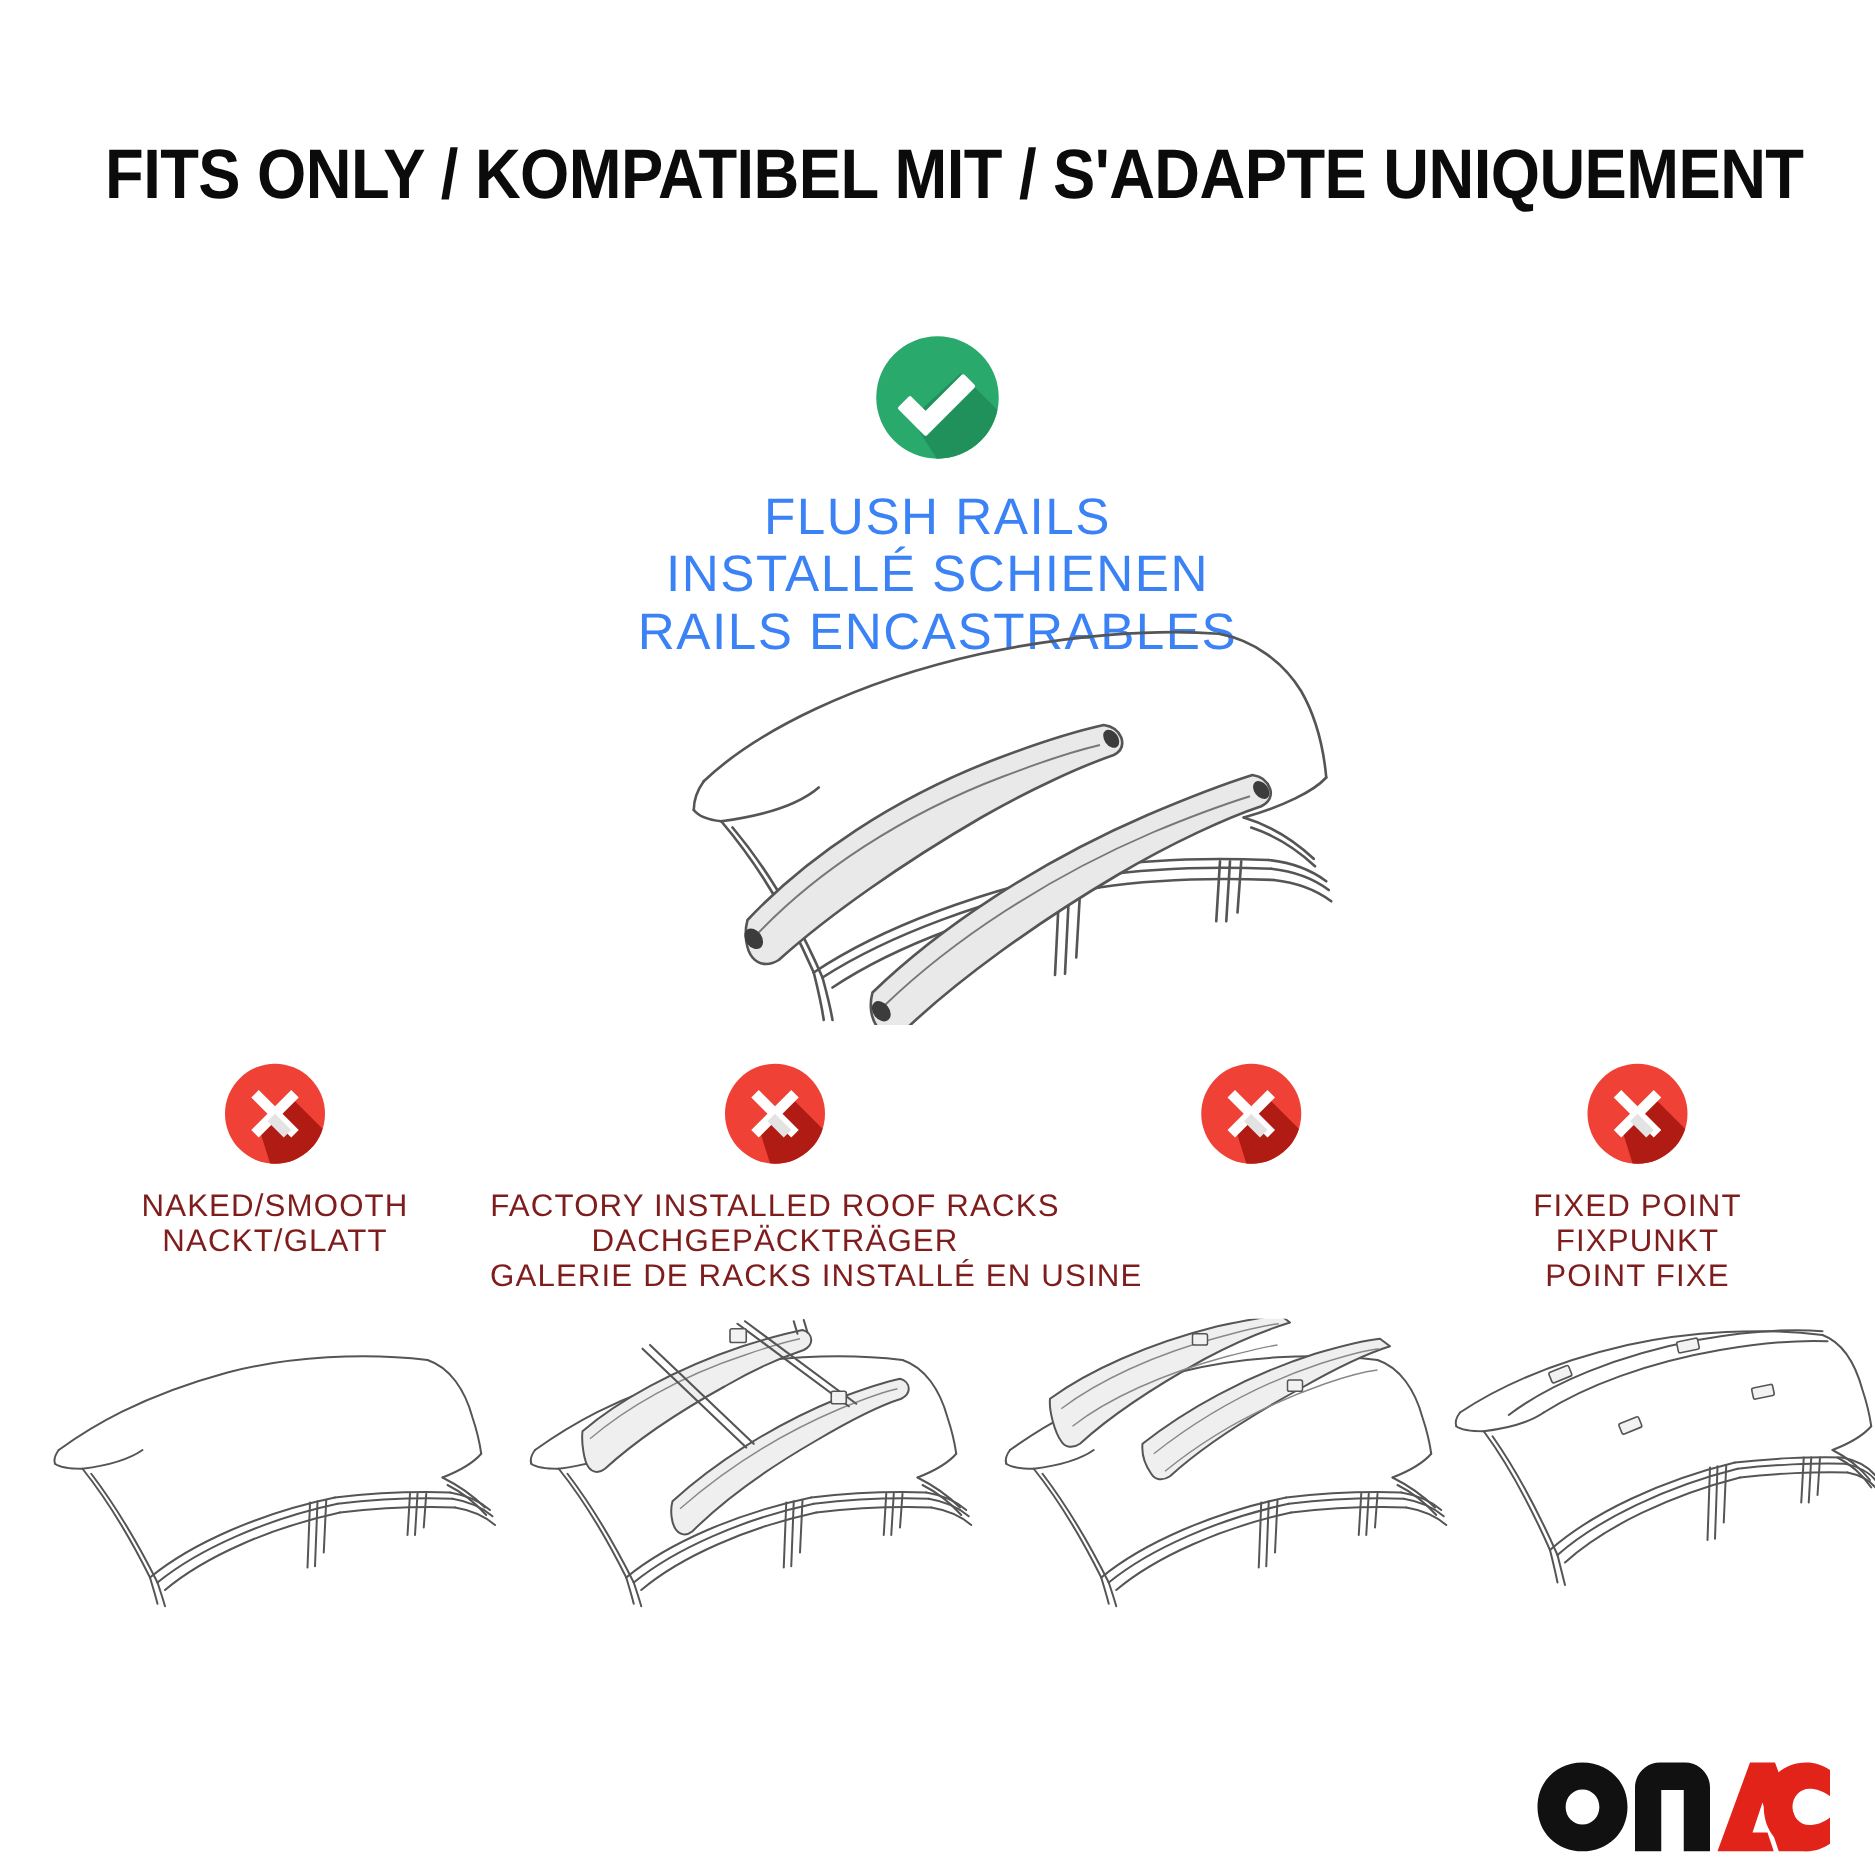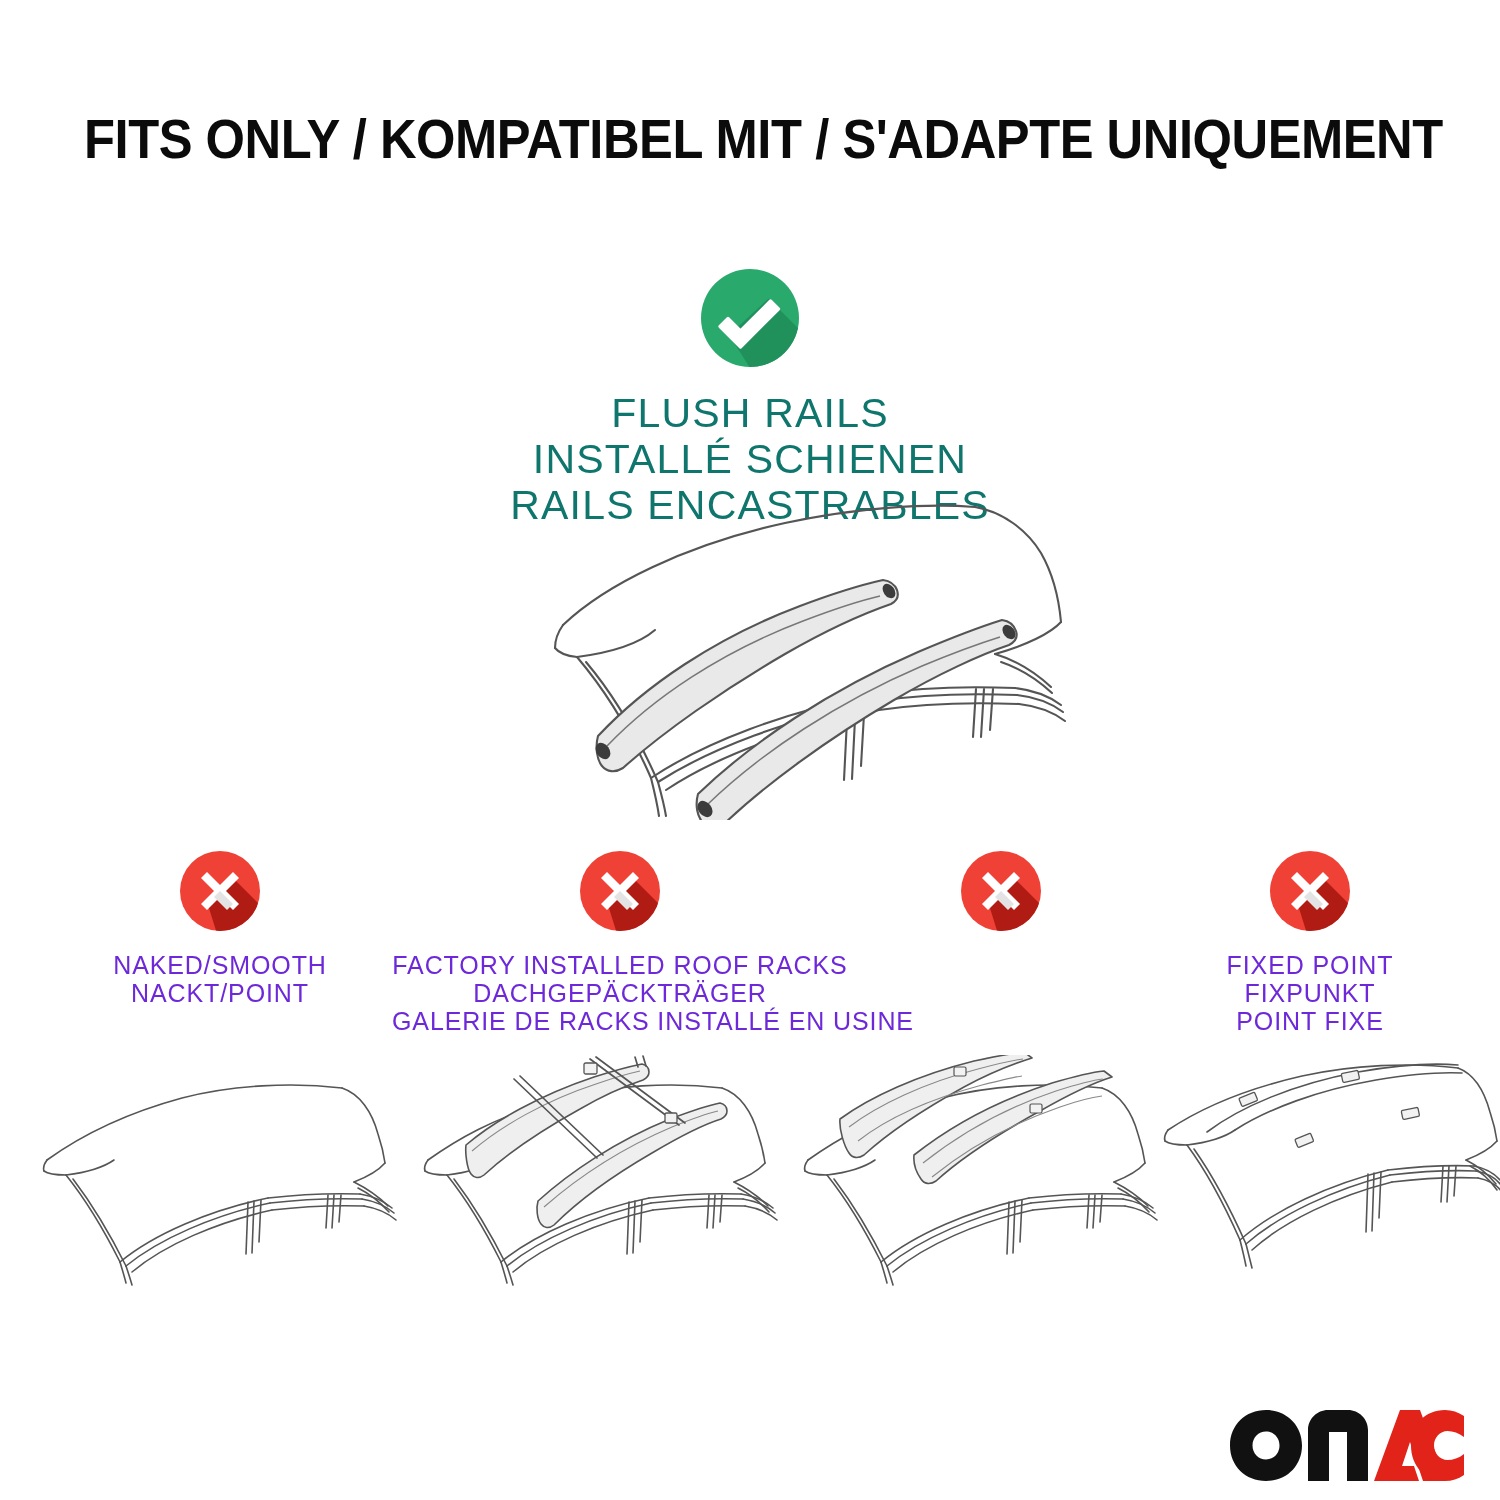--- a/index.html
+++ b/index.html
@@ -48,21 +48,21 @@
     margin: 0 auto;
   }
   .badge-svg { display: block; width: 112px; height: 112px; }
 
   #main-labels {
     margin-top: 16px;
     font-size: 41px;
     line-height: 46px;
     font-weight: 300;
     letter-spacing: 1.2px;
-    color: #0f766e;
+    color: #3b82f6;
   }
   #main-labels div { white-space: nowrap; }
 
   #main-illustration {
     position: absolute;
     left: 455px;
     top: 490px;
     width: 620px;
     height: 330px;
   }
@@ -80,21 +80,21 @@
   }
   .badge-svg-sm { display: block; width: 92px; height: 92px; }
 
   .col-labels {
     margin-top: 14px;
     text-align: center;
     font-size: 25px;
     line-height: 28px;
     font-weight: 300;
     letter-spacing: 0.9px;
-    color: #6d28d9;
+    color: #7f1d1d;
   }
   .col-labels div { white-space: nowrap; }
 
   #col-0 { left: 50px;   width: 340px; }
   #col-1 { left: 392px;  width: 456px; }
   #col-2 { left: 842px;  width: 318px; }
   #col-3 { left: 1175px; width: 270px; }
 
   #illu-0 { position:absolute; left: 42px;   top: 1062px; width: 380px; height: 225px; }
   #illu-1 { position:absolute; left: 422px;  top: 1055px; width: 380px; height: 232px; }
@@ -216,21 +216,21 @@
         </g>
         <g stroke-linecap="round" stroke-linejoin="round">
           <path d="M33 27 L65 59 L59 65 L27 33 Z" fill="#ffffff"></path>
           <path d="M65 33 L33 65 L27 59 L59 27 Z" fill="#ffffff"></path>
           <path d="M46 46 L59 59 L53 65 L40 52 Z" fill="#e3e3e3"></path>
         </g>
       </svg>
     </div>
     <div class="col-labels">
       <div>NAKED/SMOOTH</div>
-      <div>NACKT/POINT</div>
+      <div>NACKT/GLATT</div>
     </div>
   </div>
 
   <div class="col" id="col-1">
     <div class="badge-wrap-sm">
       <svg class="badge-svg-sm" viewBox="0 0 92 92" xmlns="http://www.w3.org/2000/svg">
         <defs>
             <clipPath id="clipX1">
               <circle cx="46" cy="46" r="40"></circle>
             </clipPath>

